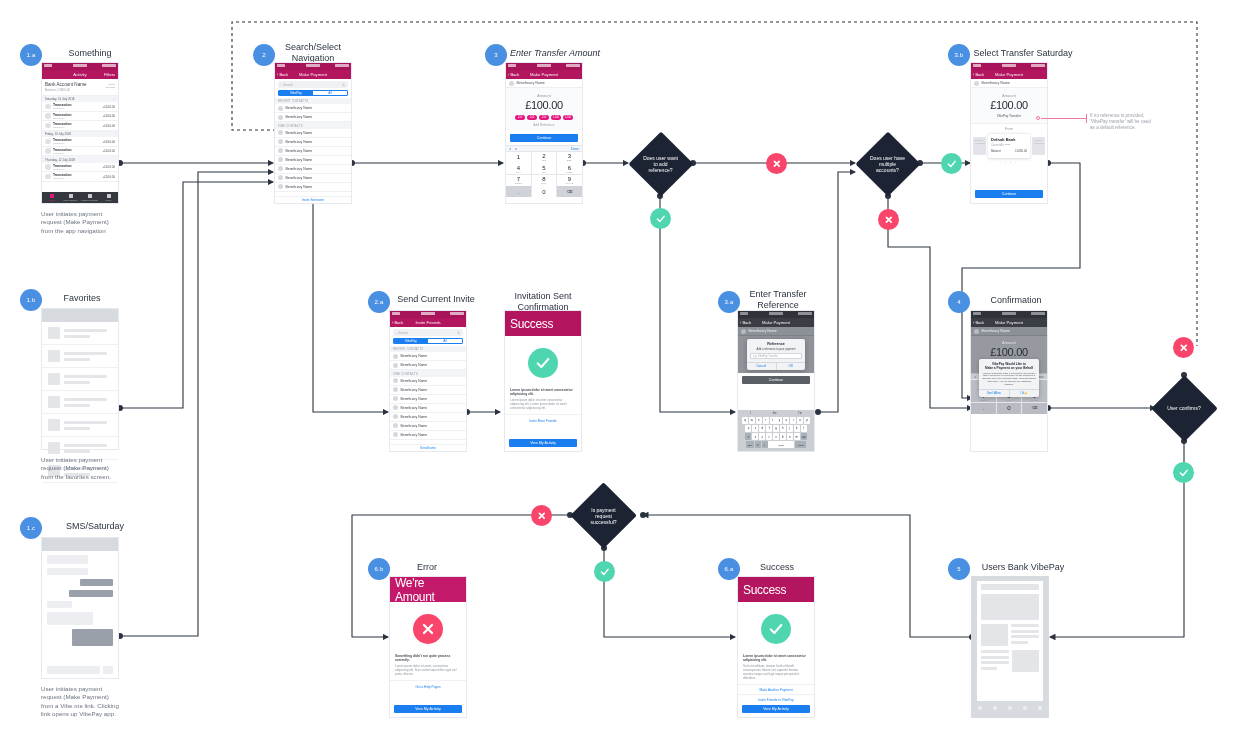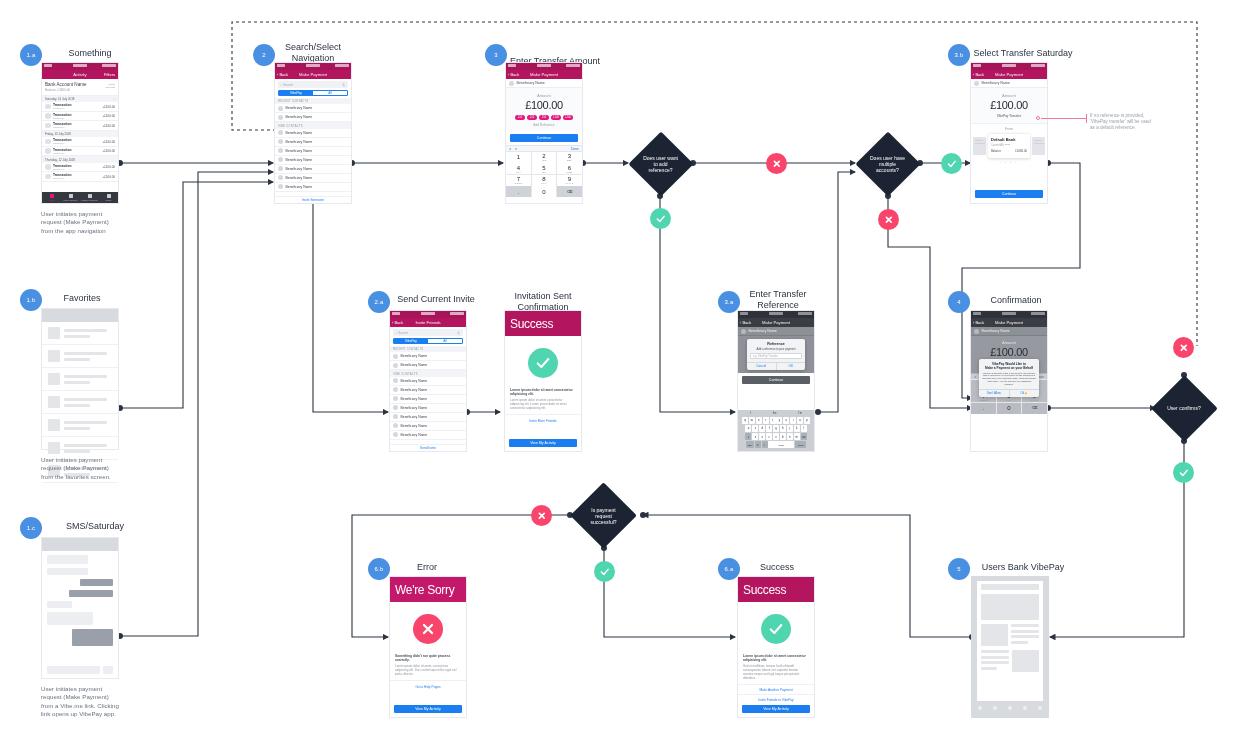--- a/index.html
+++ b/index.html
@@ -559,21 +559,21 @@
       <div class="ben-li">
           <div class="av"></div>
           <div class="nm">Beneficiary Name</div>
         </div>
       <div class="footlink">Invite Someone</div>
     </div>
   </div>
 
   <div class="node">
     <div class="step-badge" style="left:485px;top:44px;">3</div>
-    <div class="node-title" style="left:505px;top:56px;width:100px;">Enter Transfer Amount</div>
+    <div class="node-title" style="left:505px;top:48px;width:100px;font-style:italic;">Enter Transfer Amount</div>
     <div class="phone" style="left:505px;top:62px;">
       <div class="statusbar">
           <div class="sb-l"></div>
           <div class="sb-c"></div>
           <div class="sb-r"></div>
         </div>
       <div class="navbar">
           <span class="back">‹ <span>Back</span></span>
           <span class="t">Make Payment</span>
         </div>
@@ -949,21 +949,21 @@
         </div>
       </div>
     </div>
   </div>
 
   <div class="node">
     <div class="step-badge" style="left:368px;top:558px;">6.b</div>
     <div class="node-title" style="left:388px;top:562px;width:78px;">Error</div>
     <div class="phone" style="left:389px;top:576px;height:142px;">
       <div class="hero err">
-          <span class="h">We're Sorry</span>
+          <span class="h">We're Amount</span>
         </div>
       <div class="circ bad">
         <svg viewBox="0 0 24 24" fill="none" stroke="#fff" stroke-width="3.4" stroke-linecap="round">
             <path d="M6 6 L18 18 M18 6 L6 18"></path>
           </svg>
       </div>
       <div class="body-txt">
         <div class="b1">Something didn't run quite process correctly.</div>
         <div class="b2">Lorem ipsum dolor sit amet, consectetur adipiscing elit. Duis scelerisque tellus eget nisl porta ultricies.</div>
       </div>

